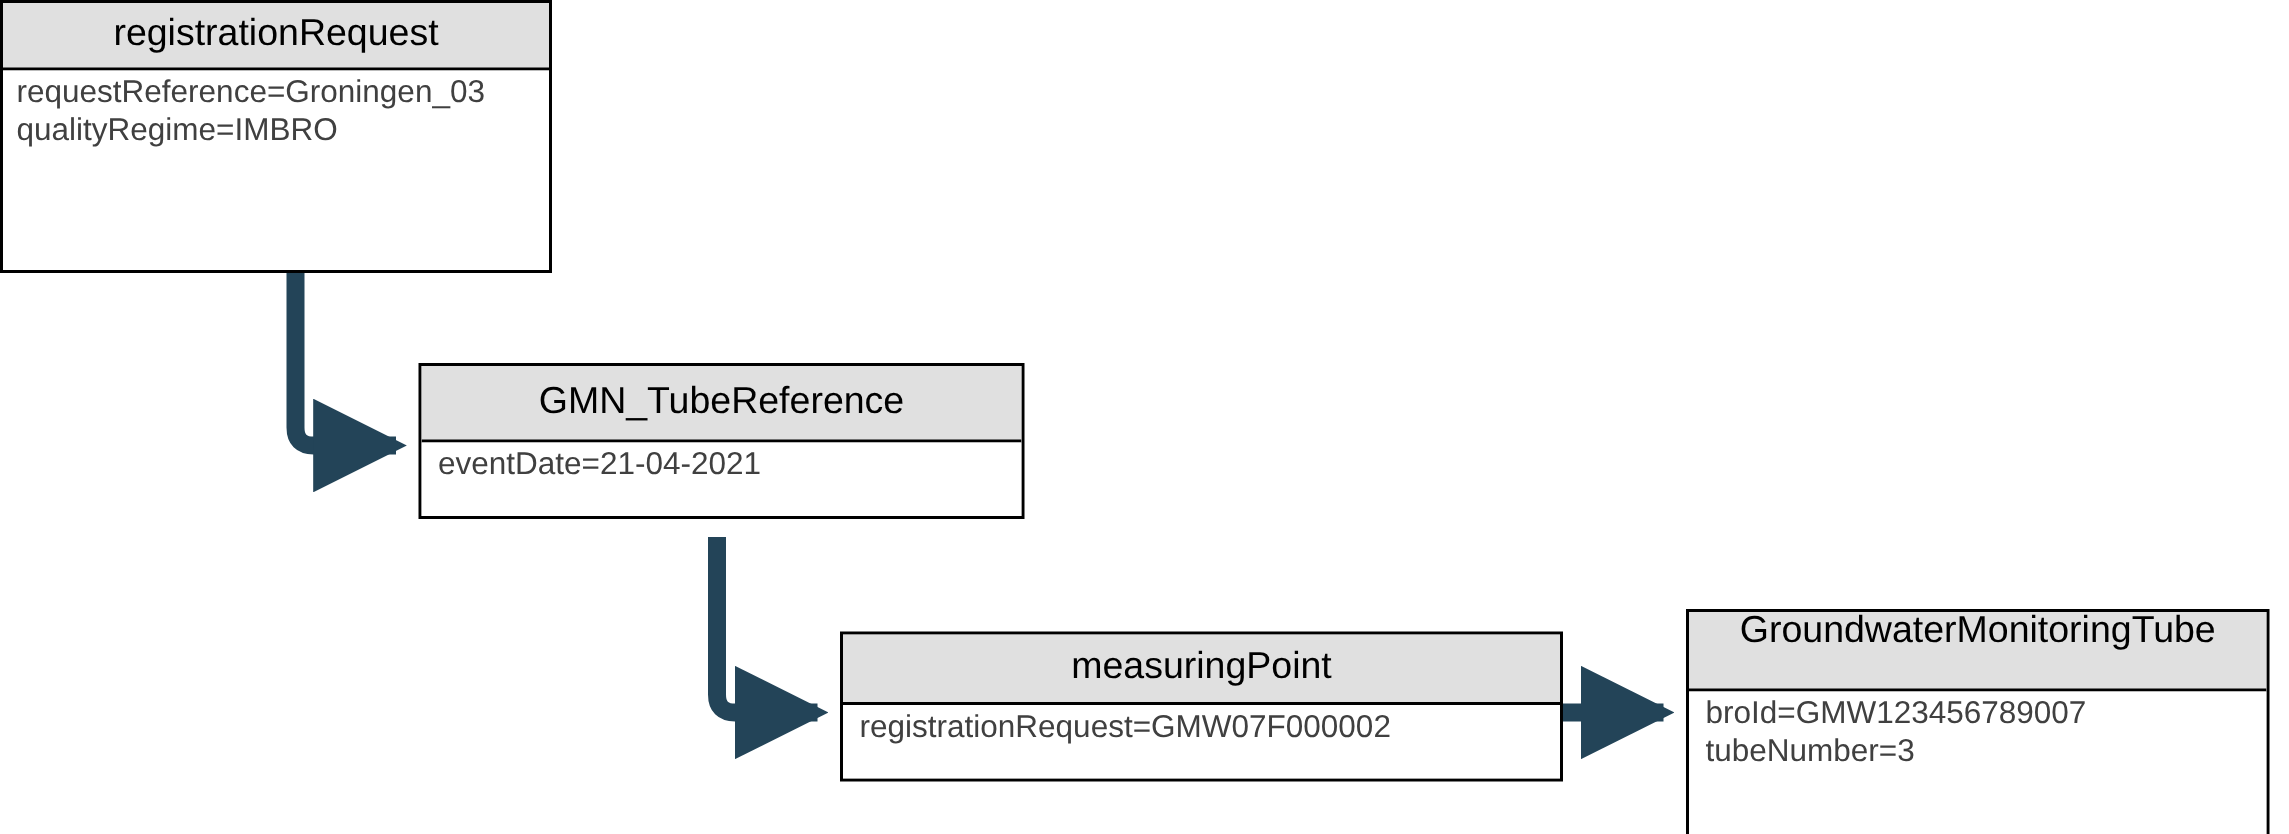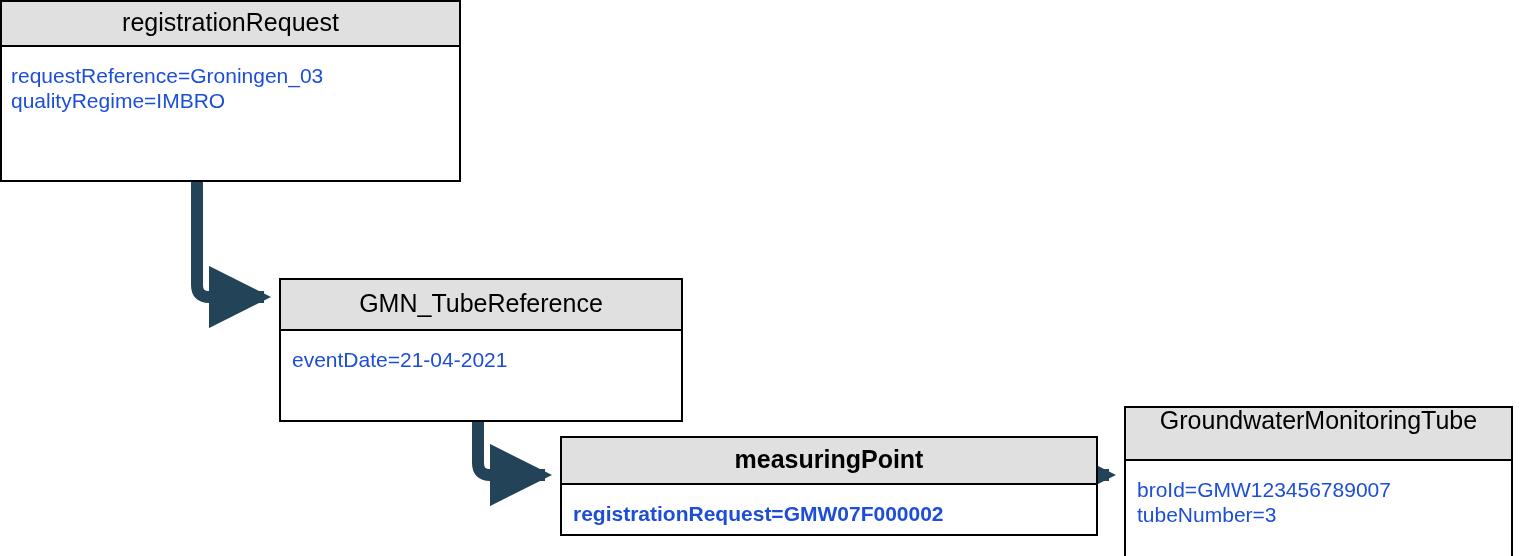--- a/index.html
+++ b/index.html
@@ -32,42 +32,42 @@
     text-align: center;
     color: #000000;
     font-size: 25px;
     line-height: 1;
     white-space: nowrap;
     overflow: hidden;
   }
   .node-body {
     box-sizing: border-box;
     background: #ffffff;
-    color: #1d4ed8;
+    color: #404040;
     font-size: 21px;
     line-height: 25px;
-    padding: 16px 0 0 9px;
+    padding: 2px 0 0 9px;
     overflow: hidden;
     white-space: nowrap;
   }
   .attr {
     white-space: nowrap;
     overflow: hidden;
   }
 
   
-  #node-registrationRequest      { left: 0px;    top: 0px;   width: 461px; height: 182px; border-left-width: 2px; }
+  #node-registrationRequest      { left: 0px;    top: 0px;   width: 368px; height: 182px; border-left-width: 2px; }
   #node-registrationRequest .node-header { height: 45px; padding-top: 8px; }
   #node-registrationRequest .node-body   { height: 133px; }
 
-  #node-gmnTubeReference         { left: 279px;  top: 242px; width: 404px; height: 144px; margin-top: 36px; }
+  #node-gmnTubeReference         { left: 279px;  top: 242px; width: 404px; height: 104px; }
   #node-gmnTubeReference .node-header { height: 51px; padding-top: 11px; }
   #node-gmnTubeReference .node-body   { height: 65px; padding-left: 11px; }
 
-  #node-measuringPoint           { left: 560px;  top: 436px; width: 538px; height: 100px; font-weight: bold; }
+  #node-measuringPoint           { left: 560px;  top: 421px; width: 482px; height: 100px; }
   #node-measuringPoint .node-header { height: 47px; padding-top: 9px; }
   #node-measuringPoint .node-body   { height: 49px; padding-left: 11px; }
 
   #node-groundwaterMonitoringTube { left: 1124px; top: 406px; width: 389px; height: 158px; }
   #node-groundwaterMonitoringTube .node-header { height: 53px; }
   #node-groundwaterMonitoringTube .node-body   { height: 101px; padding-left: 11px; }
 
   
   .connector {
     position: absolute;

